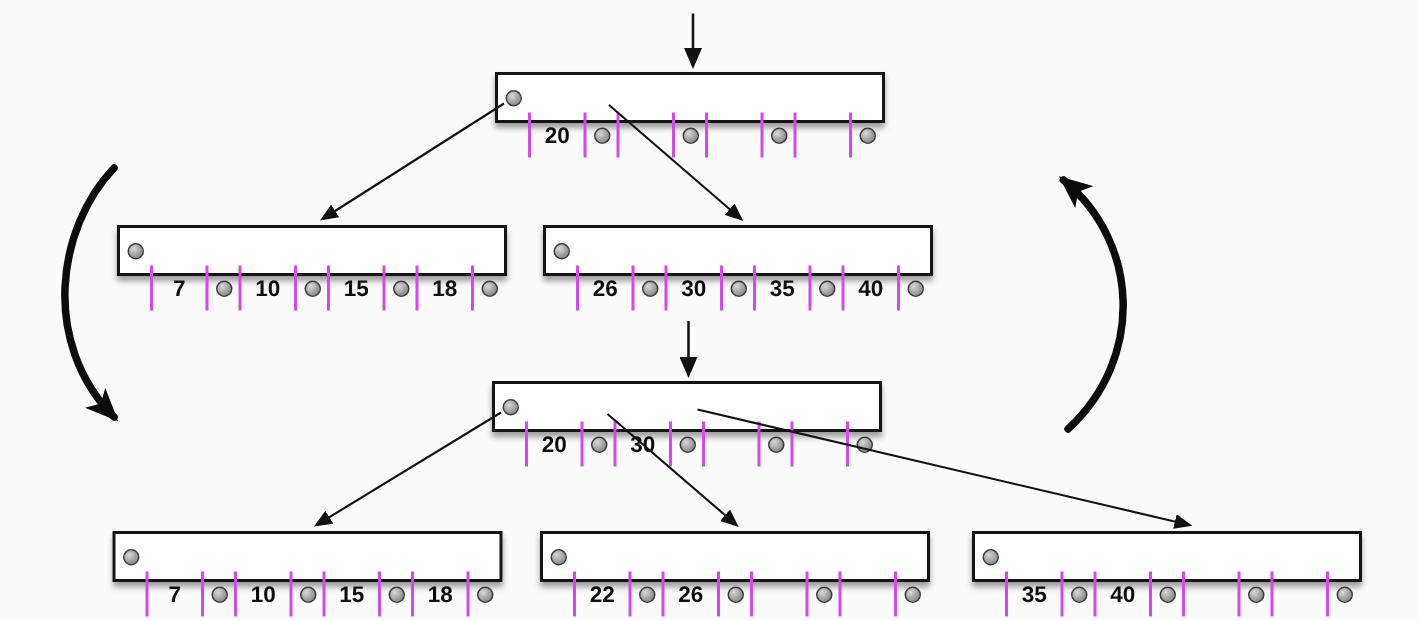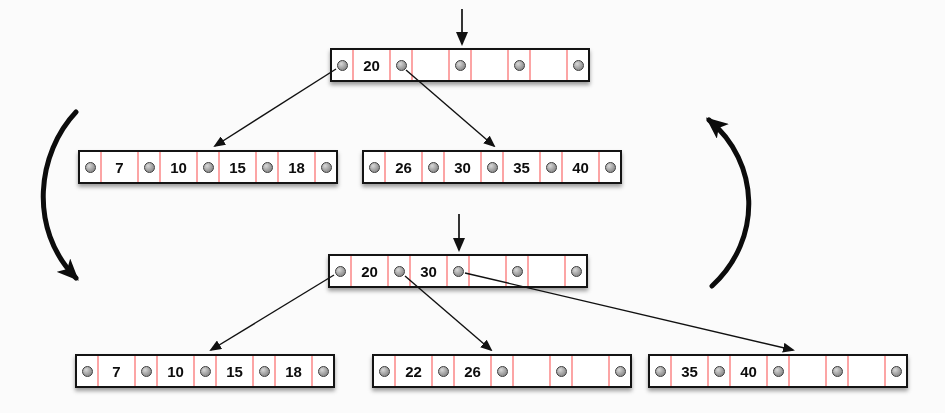--- a/index.html
+++ b/index.html
@@ -17,21 +17,21 @@
     height:30px;
     background:#ffffff;
     border:2px solid #141414;
     box-shadow:0 3px 4px rgba(0,0,0,0.38);
     box-sizing:content-box;
   }
   .cell{
     display:flex;align-items:center;justify-content:center;
     height:30px;
   }
-  .cell + .cell{border-left:2px solid #fca5a5;}
+  .cell + .cell{border-left:2px solid #d946ef;margin-top:25px;}
   .pcell{width:20px;}
   .kcell{
     width:35px;
     font-size:15px;font-weight:700;color:#0d0d0d;
     text-align:center;
     letter-spacing:0;
   }
   .dot{
     width:11px;height:11px;border-radius:50%;
     border:1.5px solid #3c3c3c;
@@ -146,21 +146,21 @@
         </span>
         <span class="cell kcell">15</span>
         <span class="cell pcell">
           <span class="dot"></span>
         </span>
         <span class="cell kcell">18</span>
         <span class="cell pcell">
           <span class="dot"></span>
         </span>
       </div>
-      <div class="node" style="left: 372px; top: 354px;">
+      <div class="node" style="left: 360px; top: 354px;">
         <span class="cell pcell">
           <span class="dot"></span>
         </span>
         <span class="cell kcell">22</span>
         <span class="cell pcell">
           <span class="dot"></span>
         </span>
         <span class="cell kcell">26</span>
         <span class="cell pcell">
           <span class="dot"></span>

